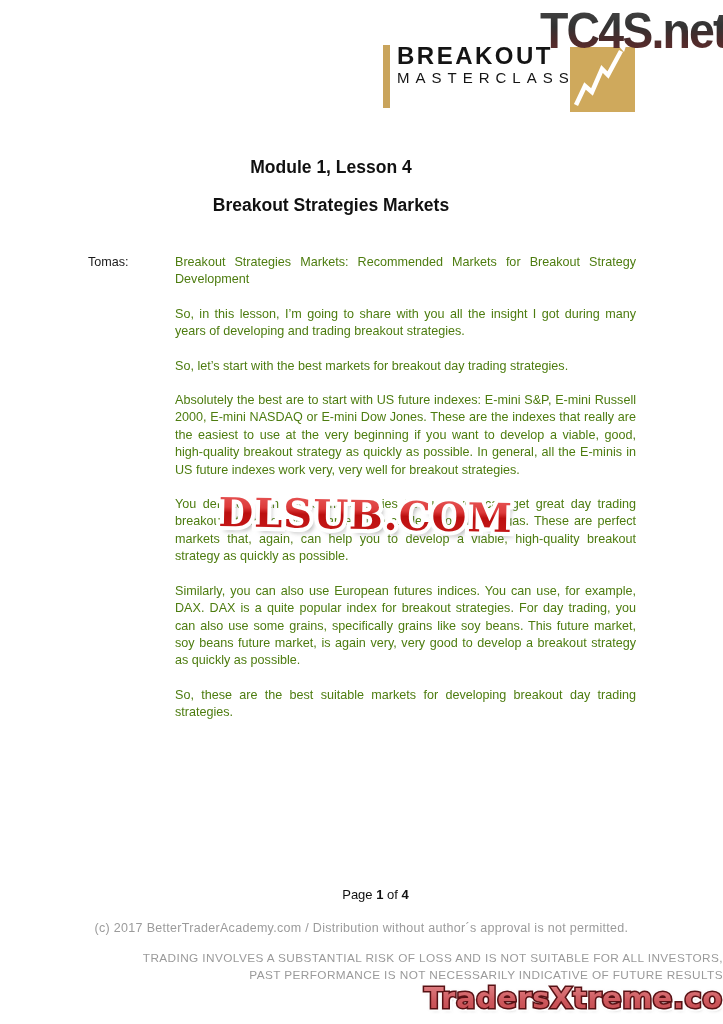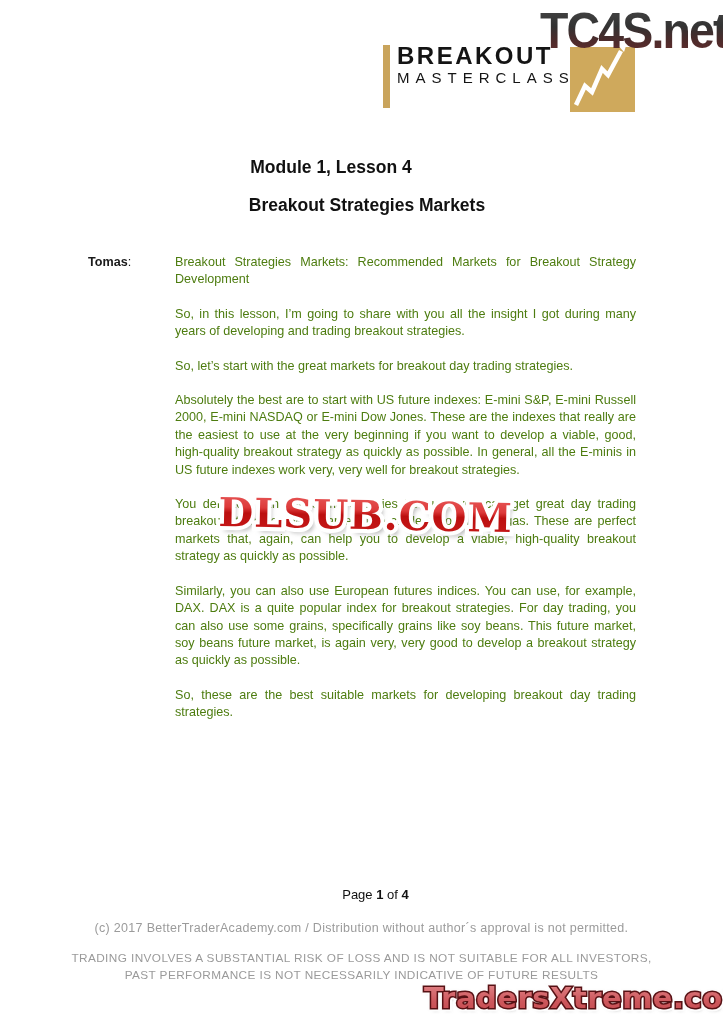--- a/index.html
+++ b/index.html
@@ -29,25 +29,25 @@
   .logo-text{position:absolute; left:397px; top:44px;}
   .logo-l1{font-size:24px; font-weight:700; letter-spacing:2.5px; color:#141414; line-height:24px; white-space:nowrap;}
   .logo-l2{font-size:20px; font-weight:700; letter-spacing:2px; color:#C9A45C; line-height:22px; white-space:nowrap;}
   .logo-l3{font-size:15px; font-weight:400; letter-spacing:6px; color:#141414; line-height:19px; white-space:nowrap;text-align:center;}
   .logo-square{position:absolute; left:570px; top:47px; width:65px; height:65px; background:#CFA95C;}
   .logo-chart{position:absolute; left:568px; top:34px; width:68px; height:78px; z-index:2;}
 
   
   .h-line{position:absolute; left:0; width:662px; text-align:center; font-weight:700; font-size:17.5px; color:#111;}
   .h1{top:157px;}
-  .h2{top:195px;padding-left:36px;}
+  .h2{top:195px;}
 
   
   .speaker{position:absolute; left:88px; top:254px; font-size:12.6px; line-height:17.4px;}
-  .speaker .b{font-weight:700;}
+  .speaker .b{font-weight:400;}
   .transcript{
     position:absolute; left:175px; top:254px; width:461px;
     font-size:12.6px; line-height:17.4px; text-align:justify; color:#4d7c0f;
   }
   .transcript p{margin:0 0 17px 0;}
 
   
   .wm-wrap{position:absolute; left:219px; top:488px; transform:rotate(1.2deg); z-index:5;}
   .wm{
     position:absolute; left:0; top:0; white-space:nowrap;
@@ -60,21 +60,21 @@
       background:linear-gradient(180deg,#ea6161 0%,#dd3a3a 40%,#bc0f0f 52%,#c91b1b 100%);
       -webkit-background-clip:text; background-clip:text; color:transparent;
     }
   }
 
   
   .pageno{position:absolute; left:0; top:887px; width:723px; text-align:center; font-size:13px; color:#111;margin-left:14px;}
   .pageno .b{font-weight:700;}
   .copyright{position:absolute; left:0; top:921px; width:723px; text-align:center;
     font-size:12.5px; letter-spacing:.3px; color:#9B9B9B;}
-  .disclaimer{position:absolute; left:0; top:950px; width:723px; text-align:center;
+  .disclaimer{position:absolute; left:0; top:950px; width:723px; text-align:right;
     font-size:11.8px; line-height:17px; letter-spacing:.4px; color:#9A9A9A;}
 
   
   .tx-wrap{position:absolute; left:424px; top:981px; z-index:5;}
   .tx{
     position:absolute; left:0; top:0; white-space:nowrap;
     font-family:"DejaVu Sans", sans-serif; font-weight:700; font-size:29px; letter-spacing:0.5px;
   }
   .tx.t1{-webkit-text-stroke:7px #fdfdfd; color:#fff; text-shadow:2px 3px 3px rgba(150,150,150,.5);}
   .tx.t2{-webkit-text-stroke:3px #571114; color:#571114;}
@@ -105,21 +105,21 @@
   </svg>
 
   <div class="h-line h1">Module 1, Lesson 4</div>
   <div class="h-line h2">Breakout Strategies Markets</div>
 
   <div class="speaker"><span class="b">Tomas</span><span>:</span></div>
 
   <div class="transcript">
     <p>Breakout Strategies Markets: Recommended Markets for Breakout Strategy Development</p>
     <p>So, in this lesson, I’m going to share with you all the insight I got during many years of developing and trading breakout strategies.</p>
-    <p>So, let’s start with the great markets for breakout day trading strategies.</p>
+    <p>So, let’s start with the best markets for breakout day trading strategies.</p>
     <p>Absolutely the best are to start with US future indexes: E-mini S&amp;P, E-mini Russell 2000, E-mini NASDAQ or E-mini Dow Jones. These are the indexes that really are the easiest to use at the very beginning if you want to develop a viable, good, high-quality breakout strategy as quickly as possible. In general, all the E-minis in US future indexes work very, very well for breakout strategies.</p>
     <p>You definitely can use some energies because you can get great day trading breakout strategies with markets like crude oil or natural gas. These are perfect markets that, again, can help you to develop a viable, high-quality breakout strategy as quickly as possible.</p>
     <p>Similarly, you can also use European futures indices. You can use, for example, DAX. DAX is a quite popular index for breakout strategies. For day trading, you can also use some grains, specifically grains like soy beans. This future market, soy beans future market, is again very, very good to develop a breakout strategy as quickly as possible.</p>
     <p>So, these are the best suitable markets for developing breakout day trading strategies.</p>
   </div>
 
   <div class="wm-wrap">
     <span class="wm back">DLSUB.COM</span>
     <span class="wm front">DLSUB.COM</span>
   </div>

